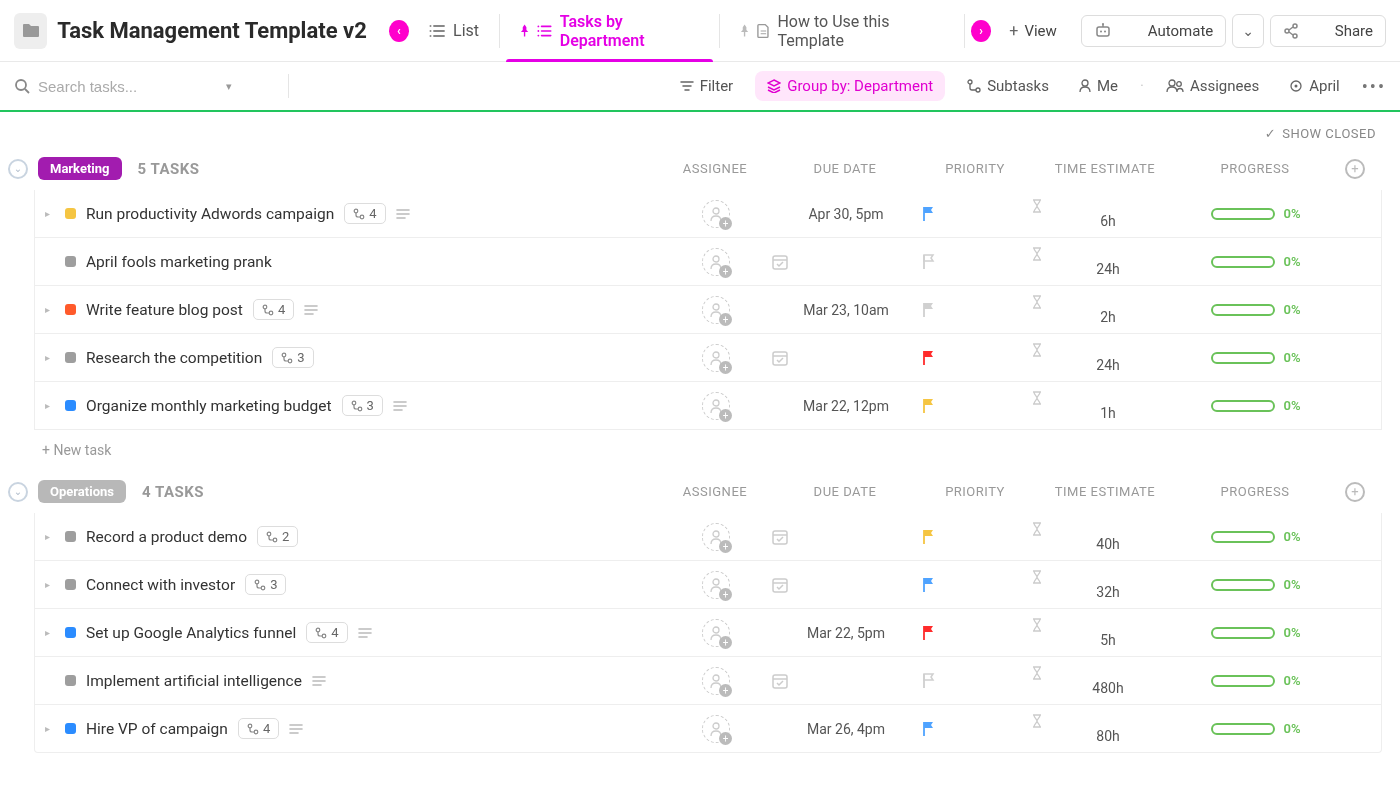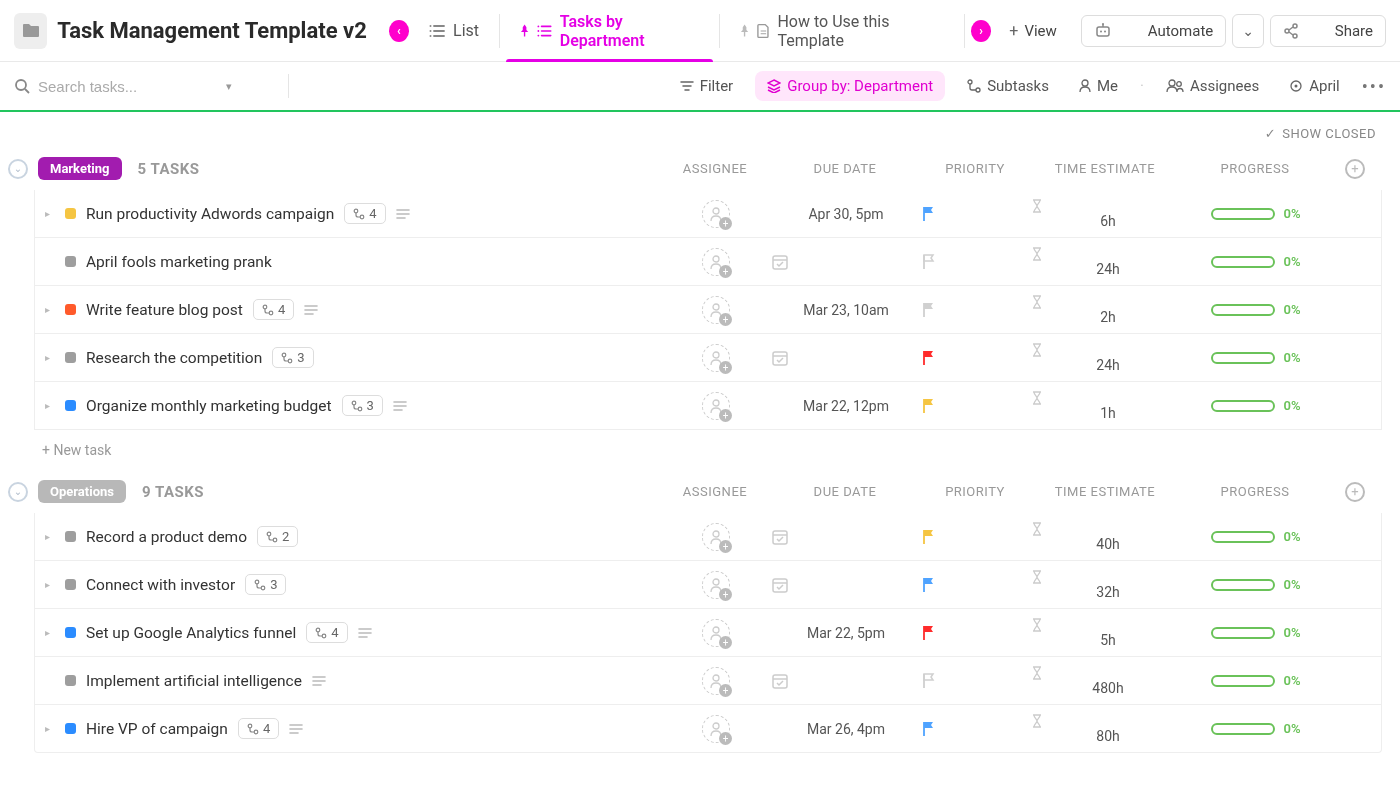--- a/index.html
+++ b/index.html
@@ -446,21 +446,21 @@
           </div>
         </div>
       <div class="col-add"></div>
       </div>
       <div class="new-task">+ New task</div>
     </div>
     <div class="group">
       <div class="group-header">
     <div class="collapse-circle">⌄</div>
     <div class="group-pill pill-operations">Operations</div>
-    <div class="task-count">9 TASKS</div>
+    <div class="task-count">4 TASKS</div>
     <div class="cols">
       <div class="col-name"></div>
       <div class="col-assignee col-head">ASSIGNEE</div>
       <div class="col-due col-head">DUE DATE</div>
       <div class="col-priority col-head">PRIORITY</div>
       <div class="col-time col-head">TIME ESTIMATE</div>
       <div class="col-progress col-head">PROGRESS</div>
       <div class="col-add"><span class="plus-circle">+</span></div>
     </div>
       </div>

